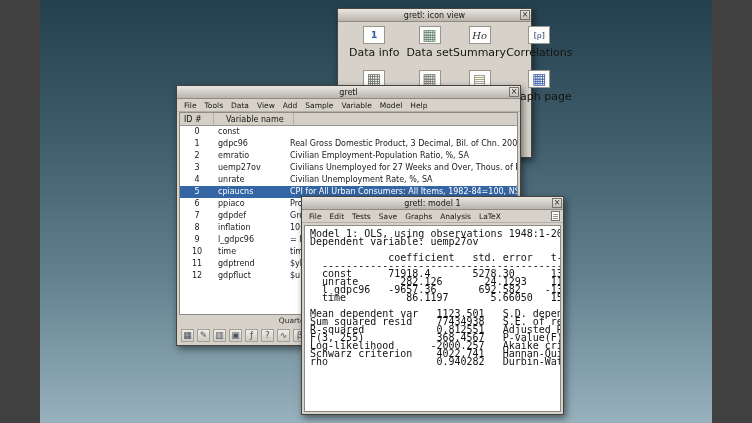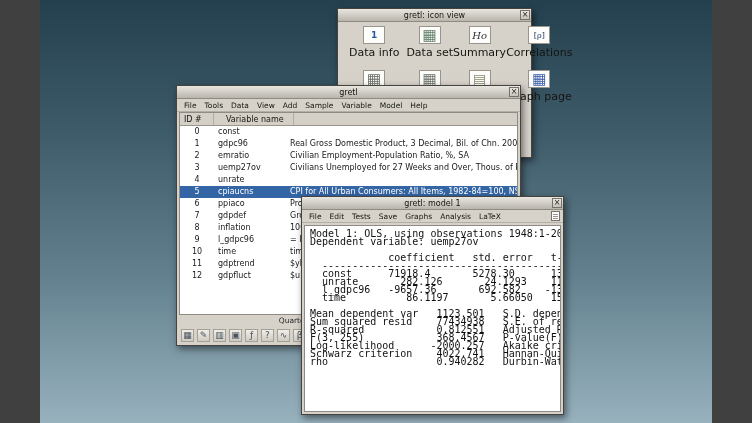--- a/index.html
+++ b/index.html
@@ -174,20 +174,21 @@
         <span class="c-label">Civilian Employment-Population Ratio, %, SA</span>
       </div>
       <div class="trow">
         <span class="c-id">3</span>
         <span class="c-name">uemp27ov</span>
         <span class="c-label">Civilians Unemployed for 27 Weeks and Over, Thous. of Persons, SA</span>
       </div>
       <div class="trow">
         <span class="c-id">4</span>
         <span class="c-name">unrate</span>
+        <span class="c-label">Civilian Unemployment Rate, %, SA</span>
       </div>
       <div class="trow selected">
         <span class="c-id">5</span>
         <span class="c-name">cpiaucns</span>
         <span class="c-label">CPI for All Urban Consumers: All Items, 1982-84=100, NSA</span>
       </div>
       <div class="trow">
         <span class="c-id">6</span>
         <span class="c-name">ppiaco</span>
         <span class="c-label">Produ</span>

